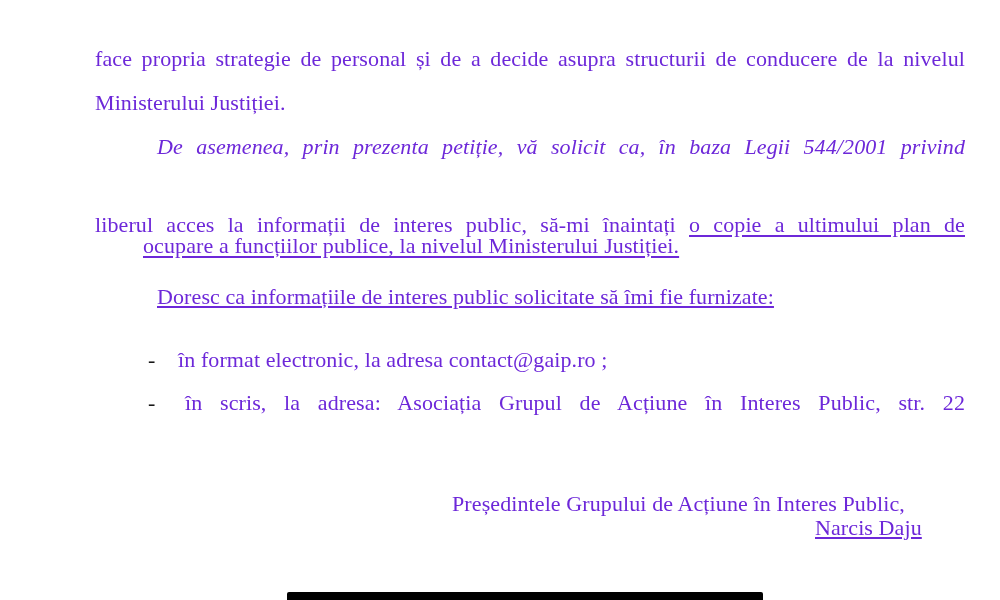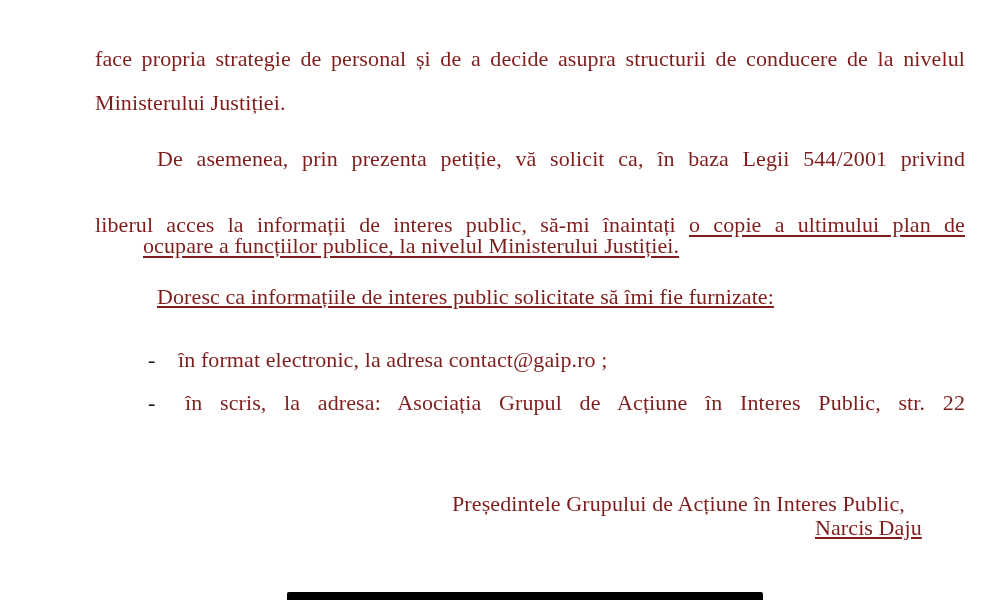--- a/index.html
+++ b/index.html
@@ -12,21 +12,21 @@
     width: 1000px;
     height: 600px;
     background: #ffffff;
     overflow: hidden;
     font-family: "Liberation Serif", serif;
   }
   .line {
     position: absolute;
     font-size: 22px;
     line-height: 30px;
-    color: #7f1d1d;
+    color: #6d28d9;
     white-space: normal;
     letter-spacing: 0.1px;
   }
   .just {
     text-align: justify;
     text-align-last: justify;
   }
   .underlined {
     text-decoration: underline;
     text-underline-offset: 3px;
@@ -54,21 +54,21 @@
 </style>
 </head>
 <body>
 
 <div id="document-page">
 
   <div class="line just" style="left:95px; top:44px; width:870px;">face propria strategie de personal și de a decide asupra structurii de conducere de la nivelul</div>
 
   <div class="line" style="left:95px; top:88px;">Ministerului Justiției.</div>
 
-  <div class="line just" style="left:95px; top:144px; width:870px; text-indent:62px;">De asemenea, prin prezenta petiție, vă solicit ca, în baza Legii 544/2001 privind</div>
+  <div class="line just" style="left:95px; top:132px; width:870px; text-indent:62px;font-style:italic;">De asemenea, prin prezenta petiție, vă solicit ca, în baza Legii 544/2001 privind</div>
 
   <div class="line just" style="left:95px; top:189px; width:870px;margin-top:21px;">
     <span>liberul acces la informații de interes public, să-mi înaintați </span><span class="u">o copie a ultimului plan de</span>
   </div>
 
   <div class="line underlined" style="left:95px; top:231px;">ocupare a funcțiilor publice, la nivelul Ministerului Justiției.</div>
 
   <div class="line" style="left:157px; top:282px;text-decoration:underline;">Doresc ca informațiile de interes public solicitate să îmi fie furnizate:</div>
 
   <div class="dash" style="left:148px; top:345px;">-</div>

